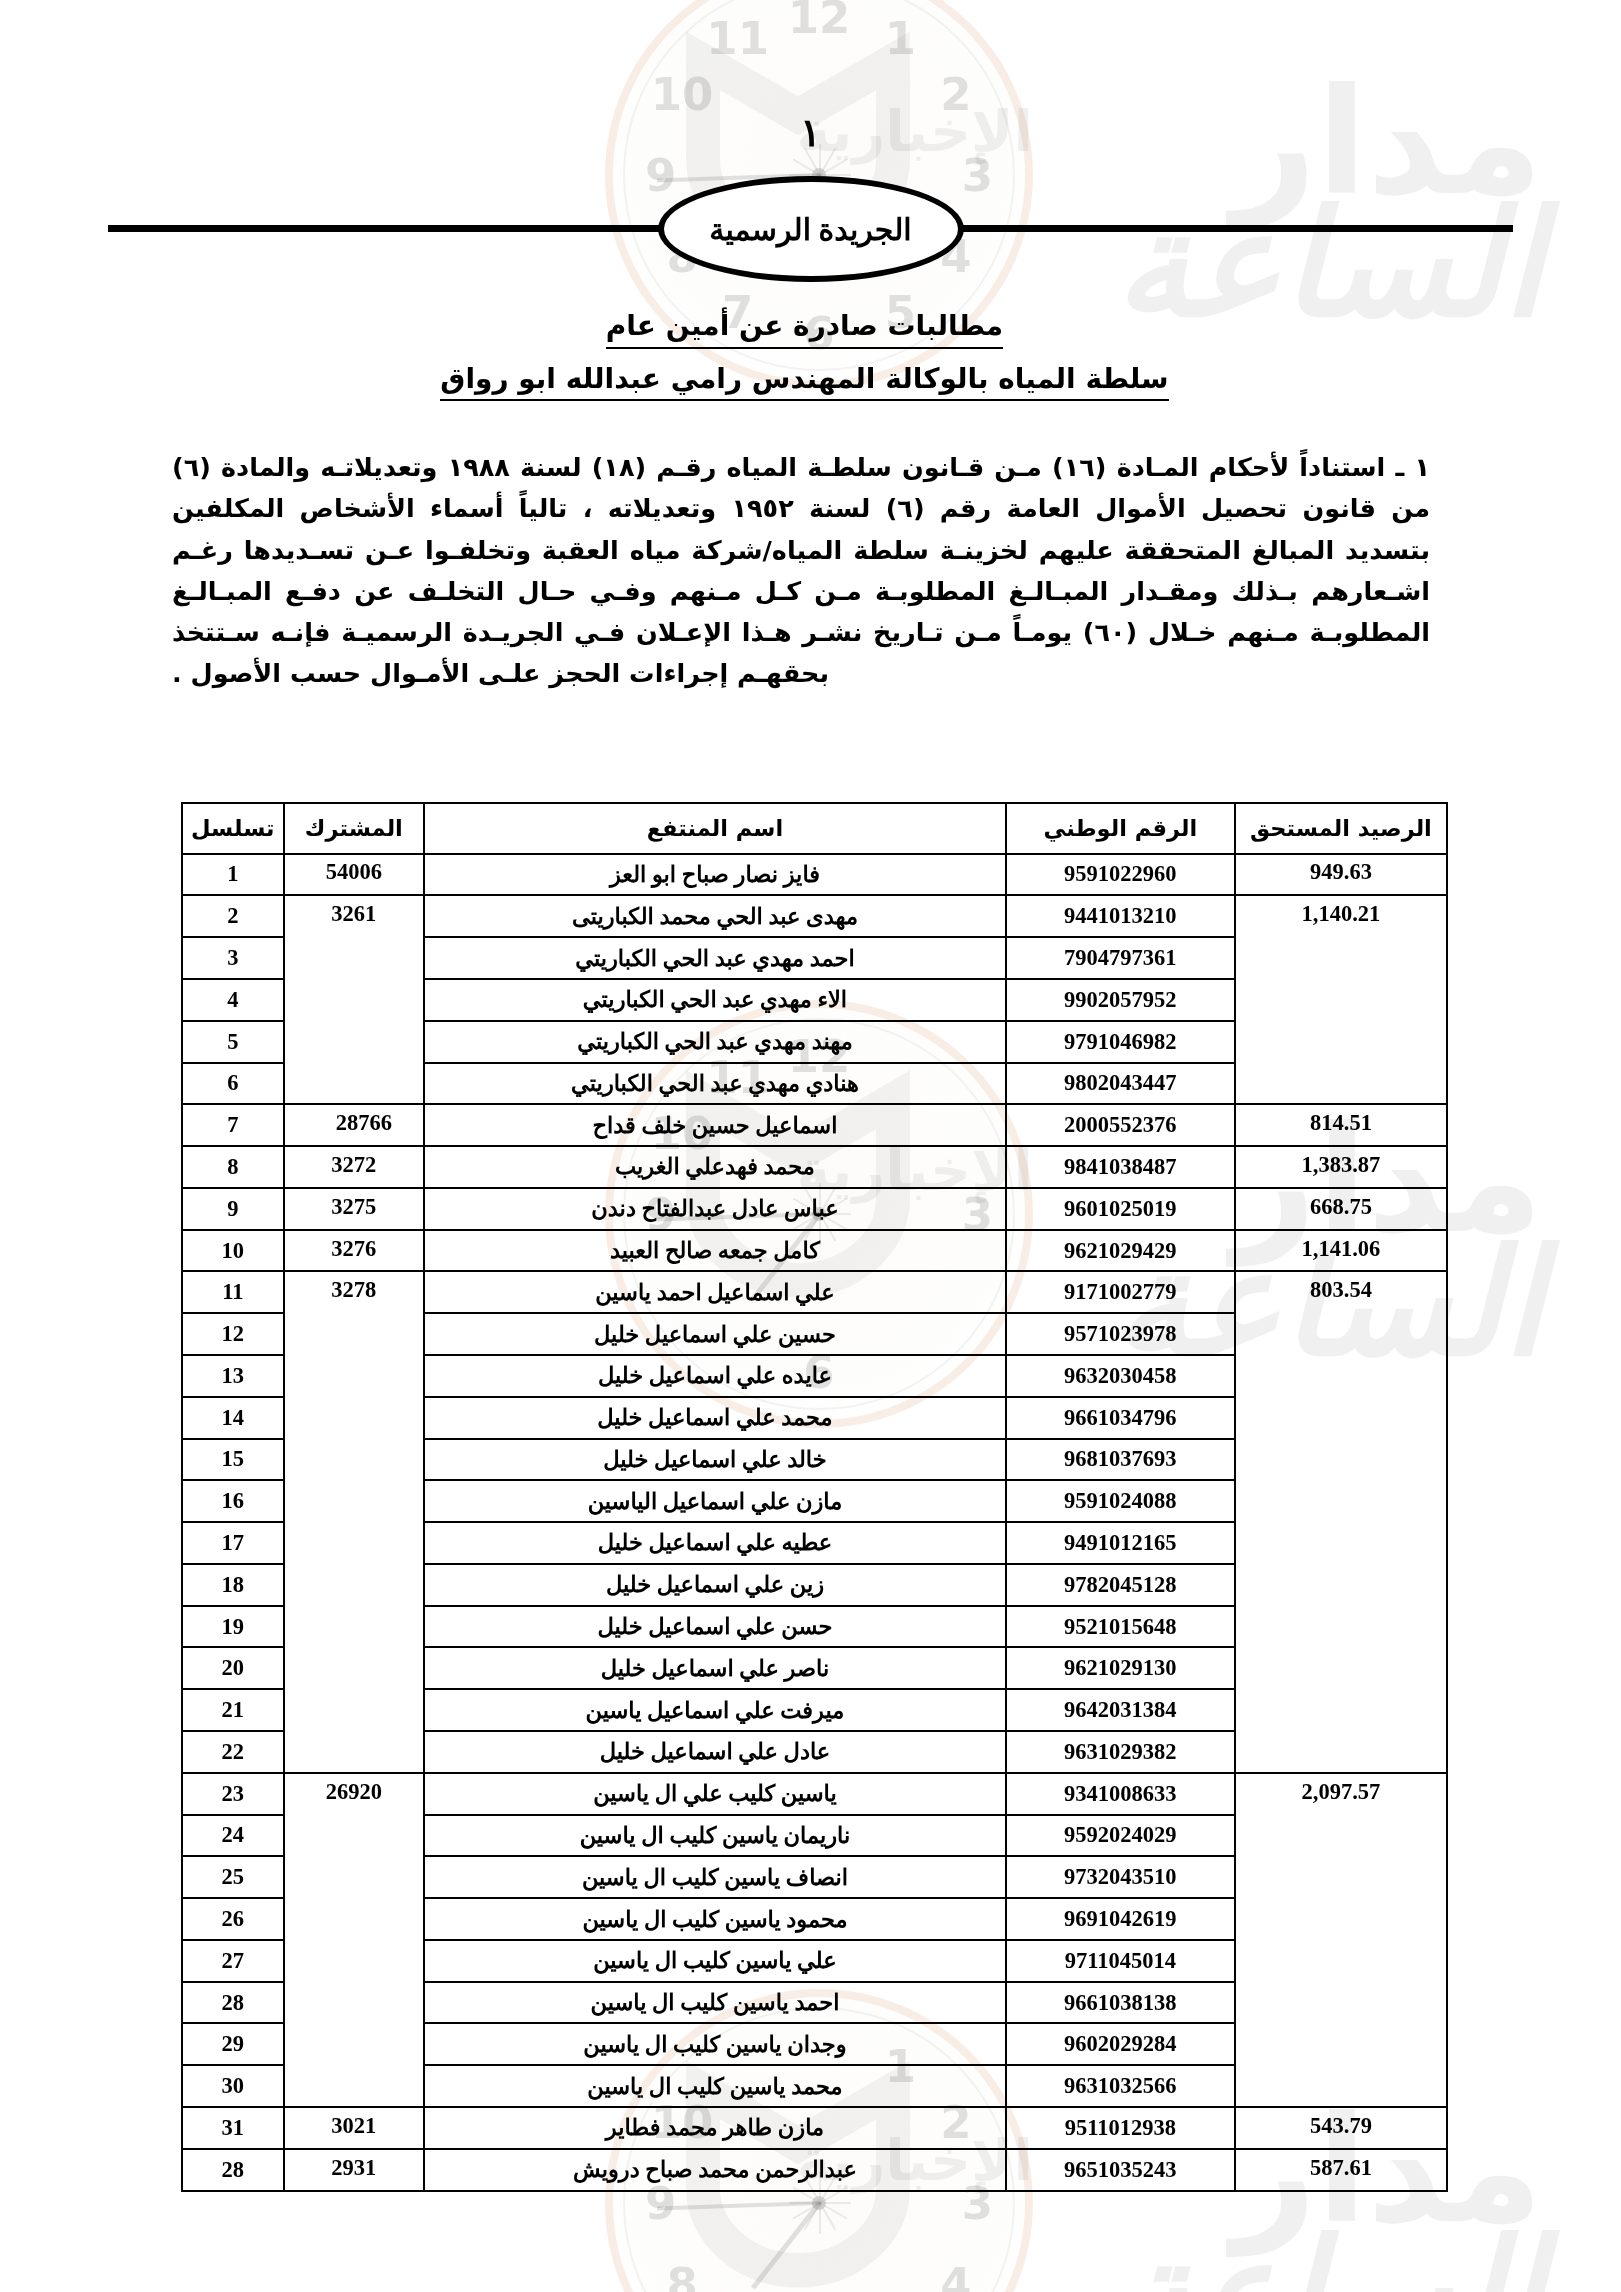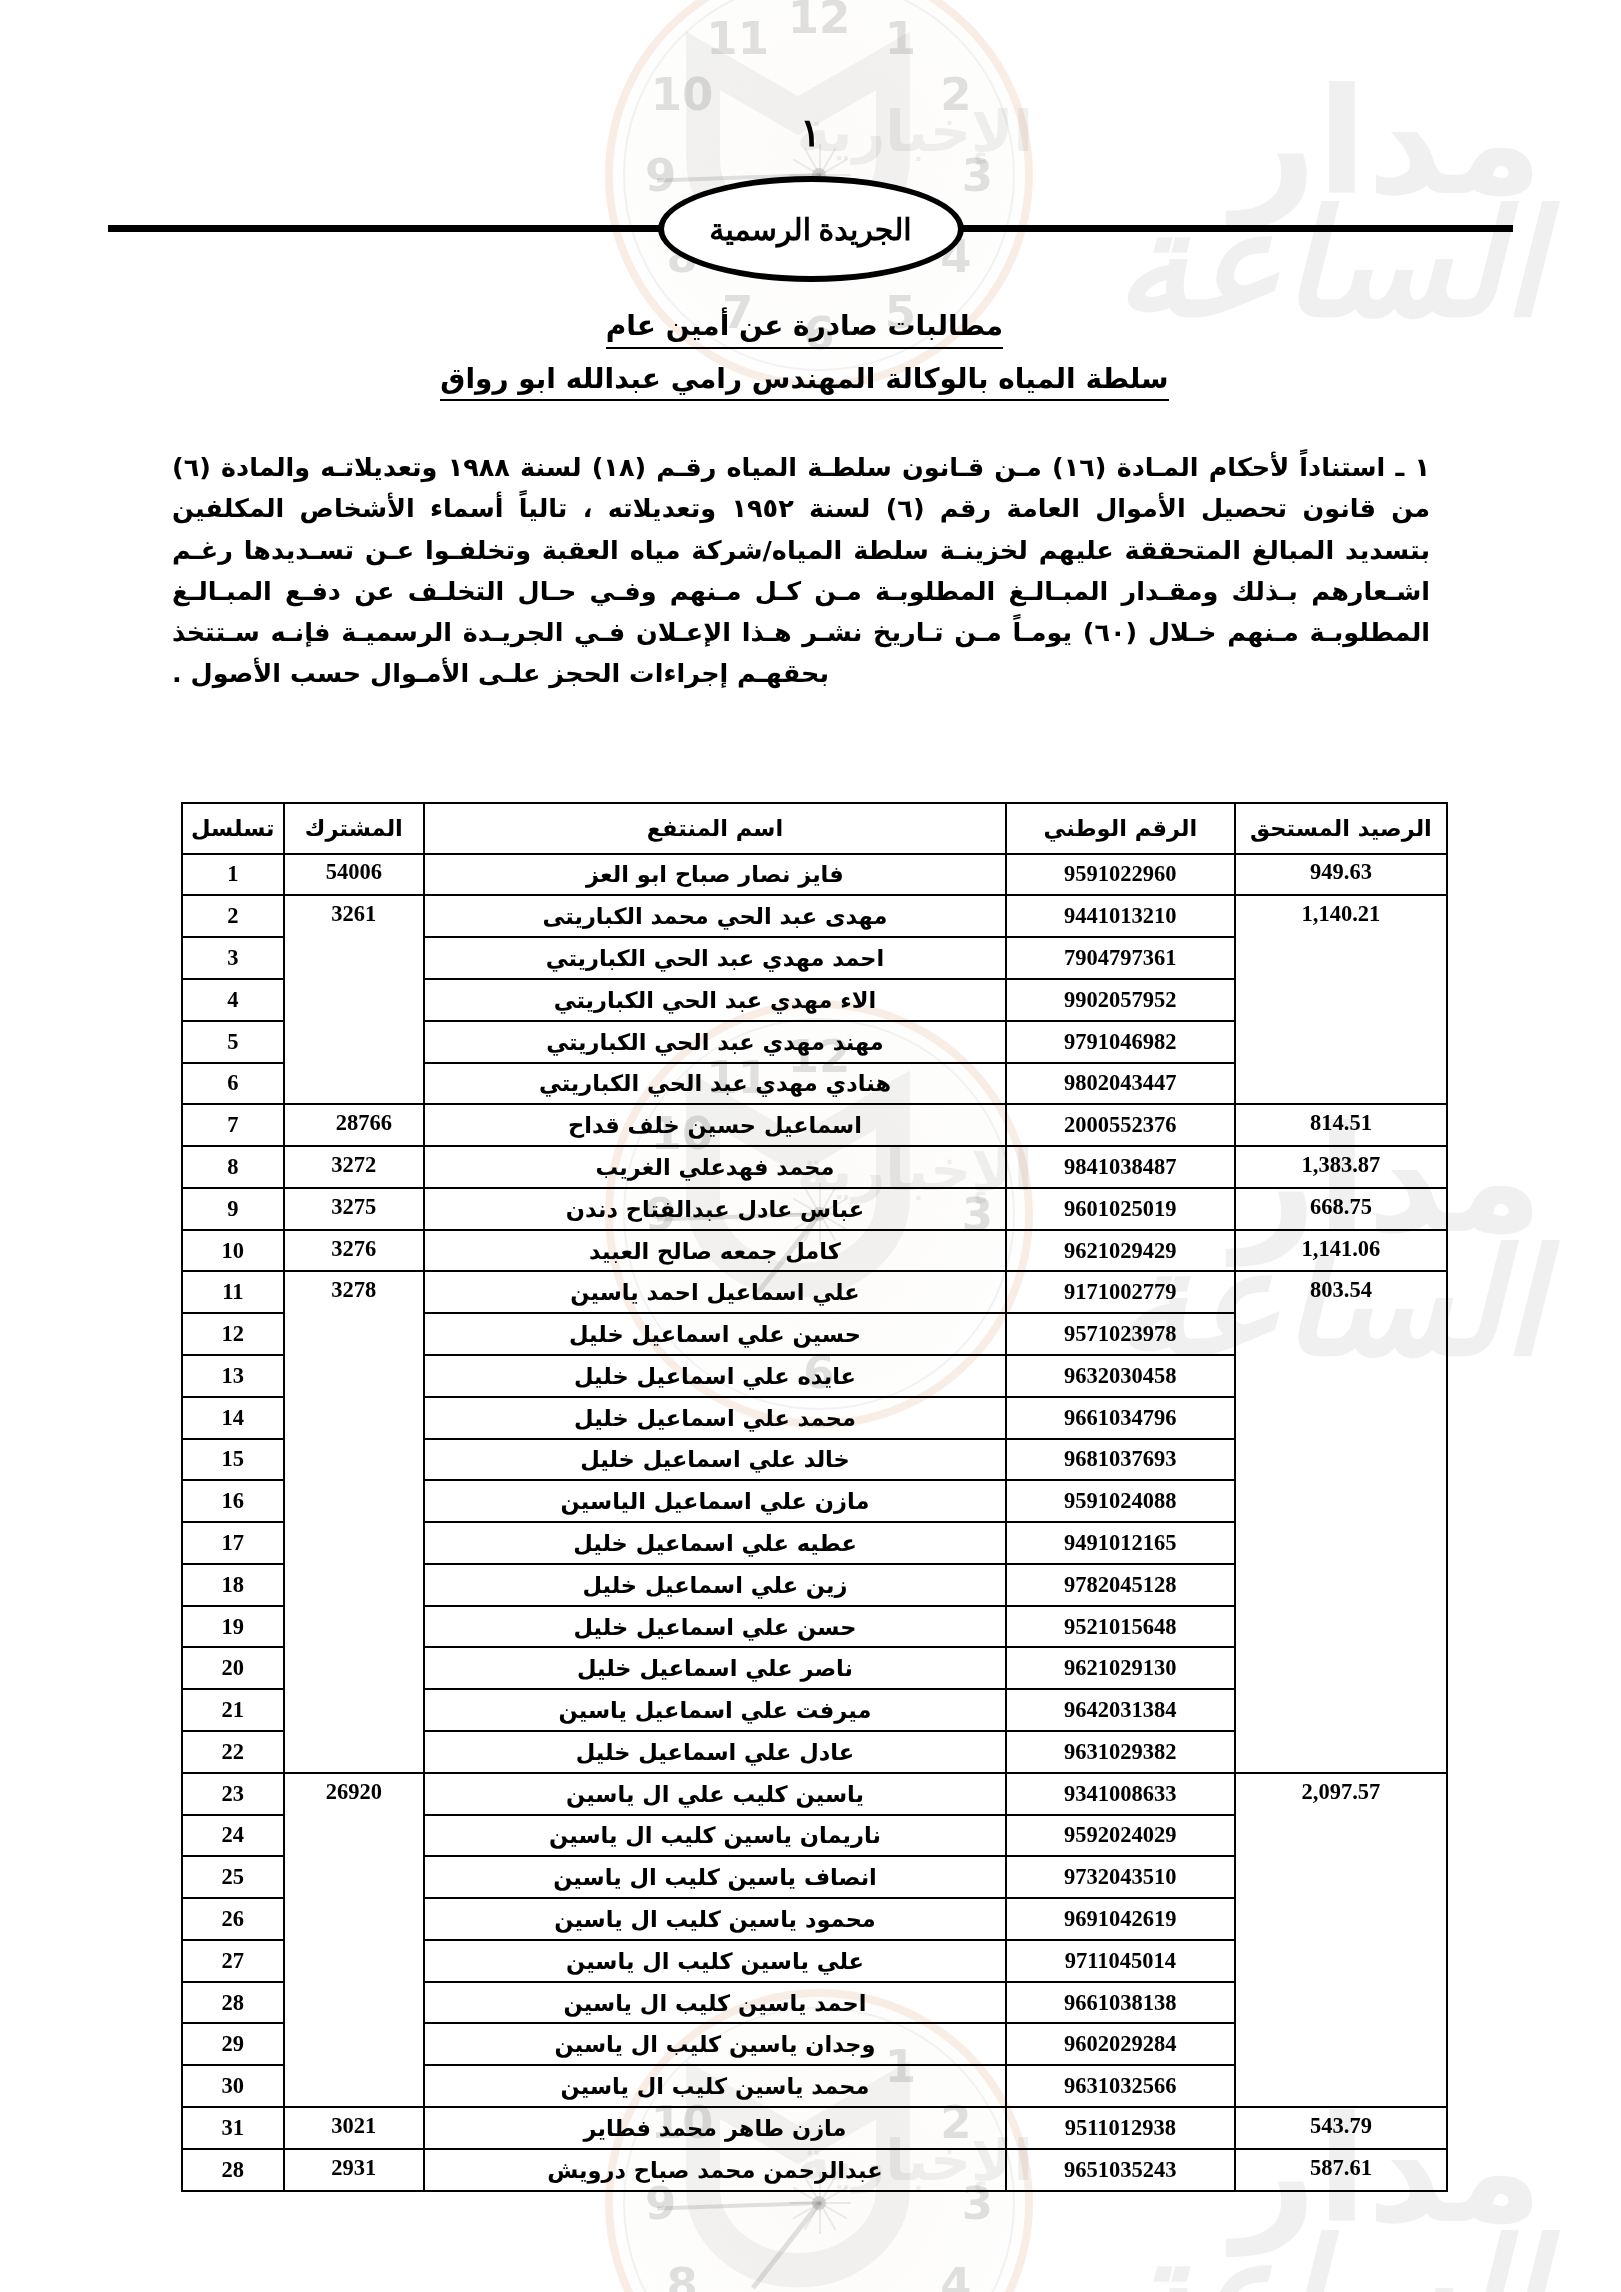--- a/index.html
+++ b/index.html
@@ -212,21 +212,21 @@
     height: 30px;
     white-space: nowrap;
     overflow: hidden;
   }
   td.c-balance, td.c-natid, td.c-sub, td.c-seq {
     font-family: "Liberation Serif", serif;
     font-weight: bold;
     font-size: 25.5px;
   }
   td.c-balance { text-align: center; }
-  td.c-name { text-align: center; font-size: 22.5px; }
+  td.c-name { text-align: center; font-size: 22.5px; font-family: Liberation Serif, serif; }
   .col-balance { width: 163px; }
   .col-natid   { width: 176px; }
   .col-name    { width: 447px; }
   .col-sub     { width: 108px; }
   .col-seq     { width: 78px; }
   .grp-top { border-top: 2.9px solid #000 !important; }
 </style>
 </head>
 <body>
 

